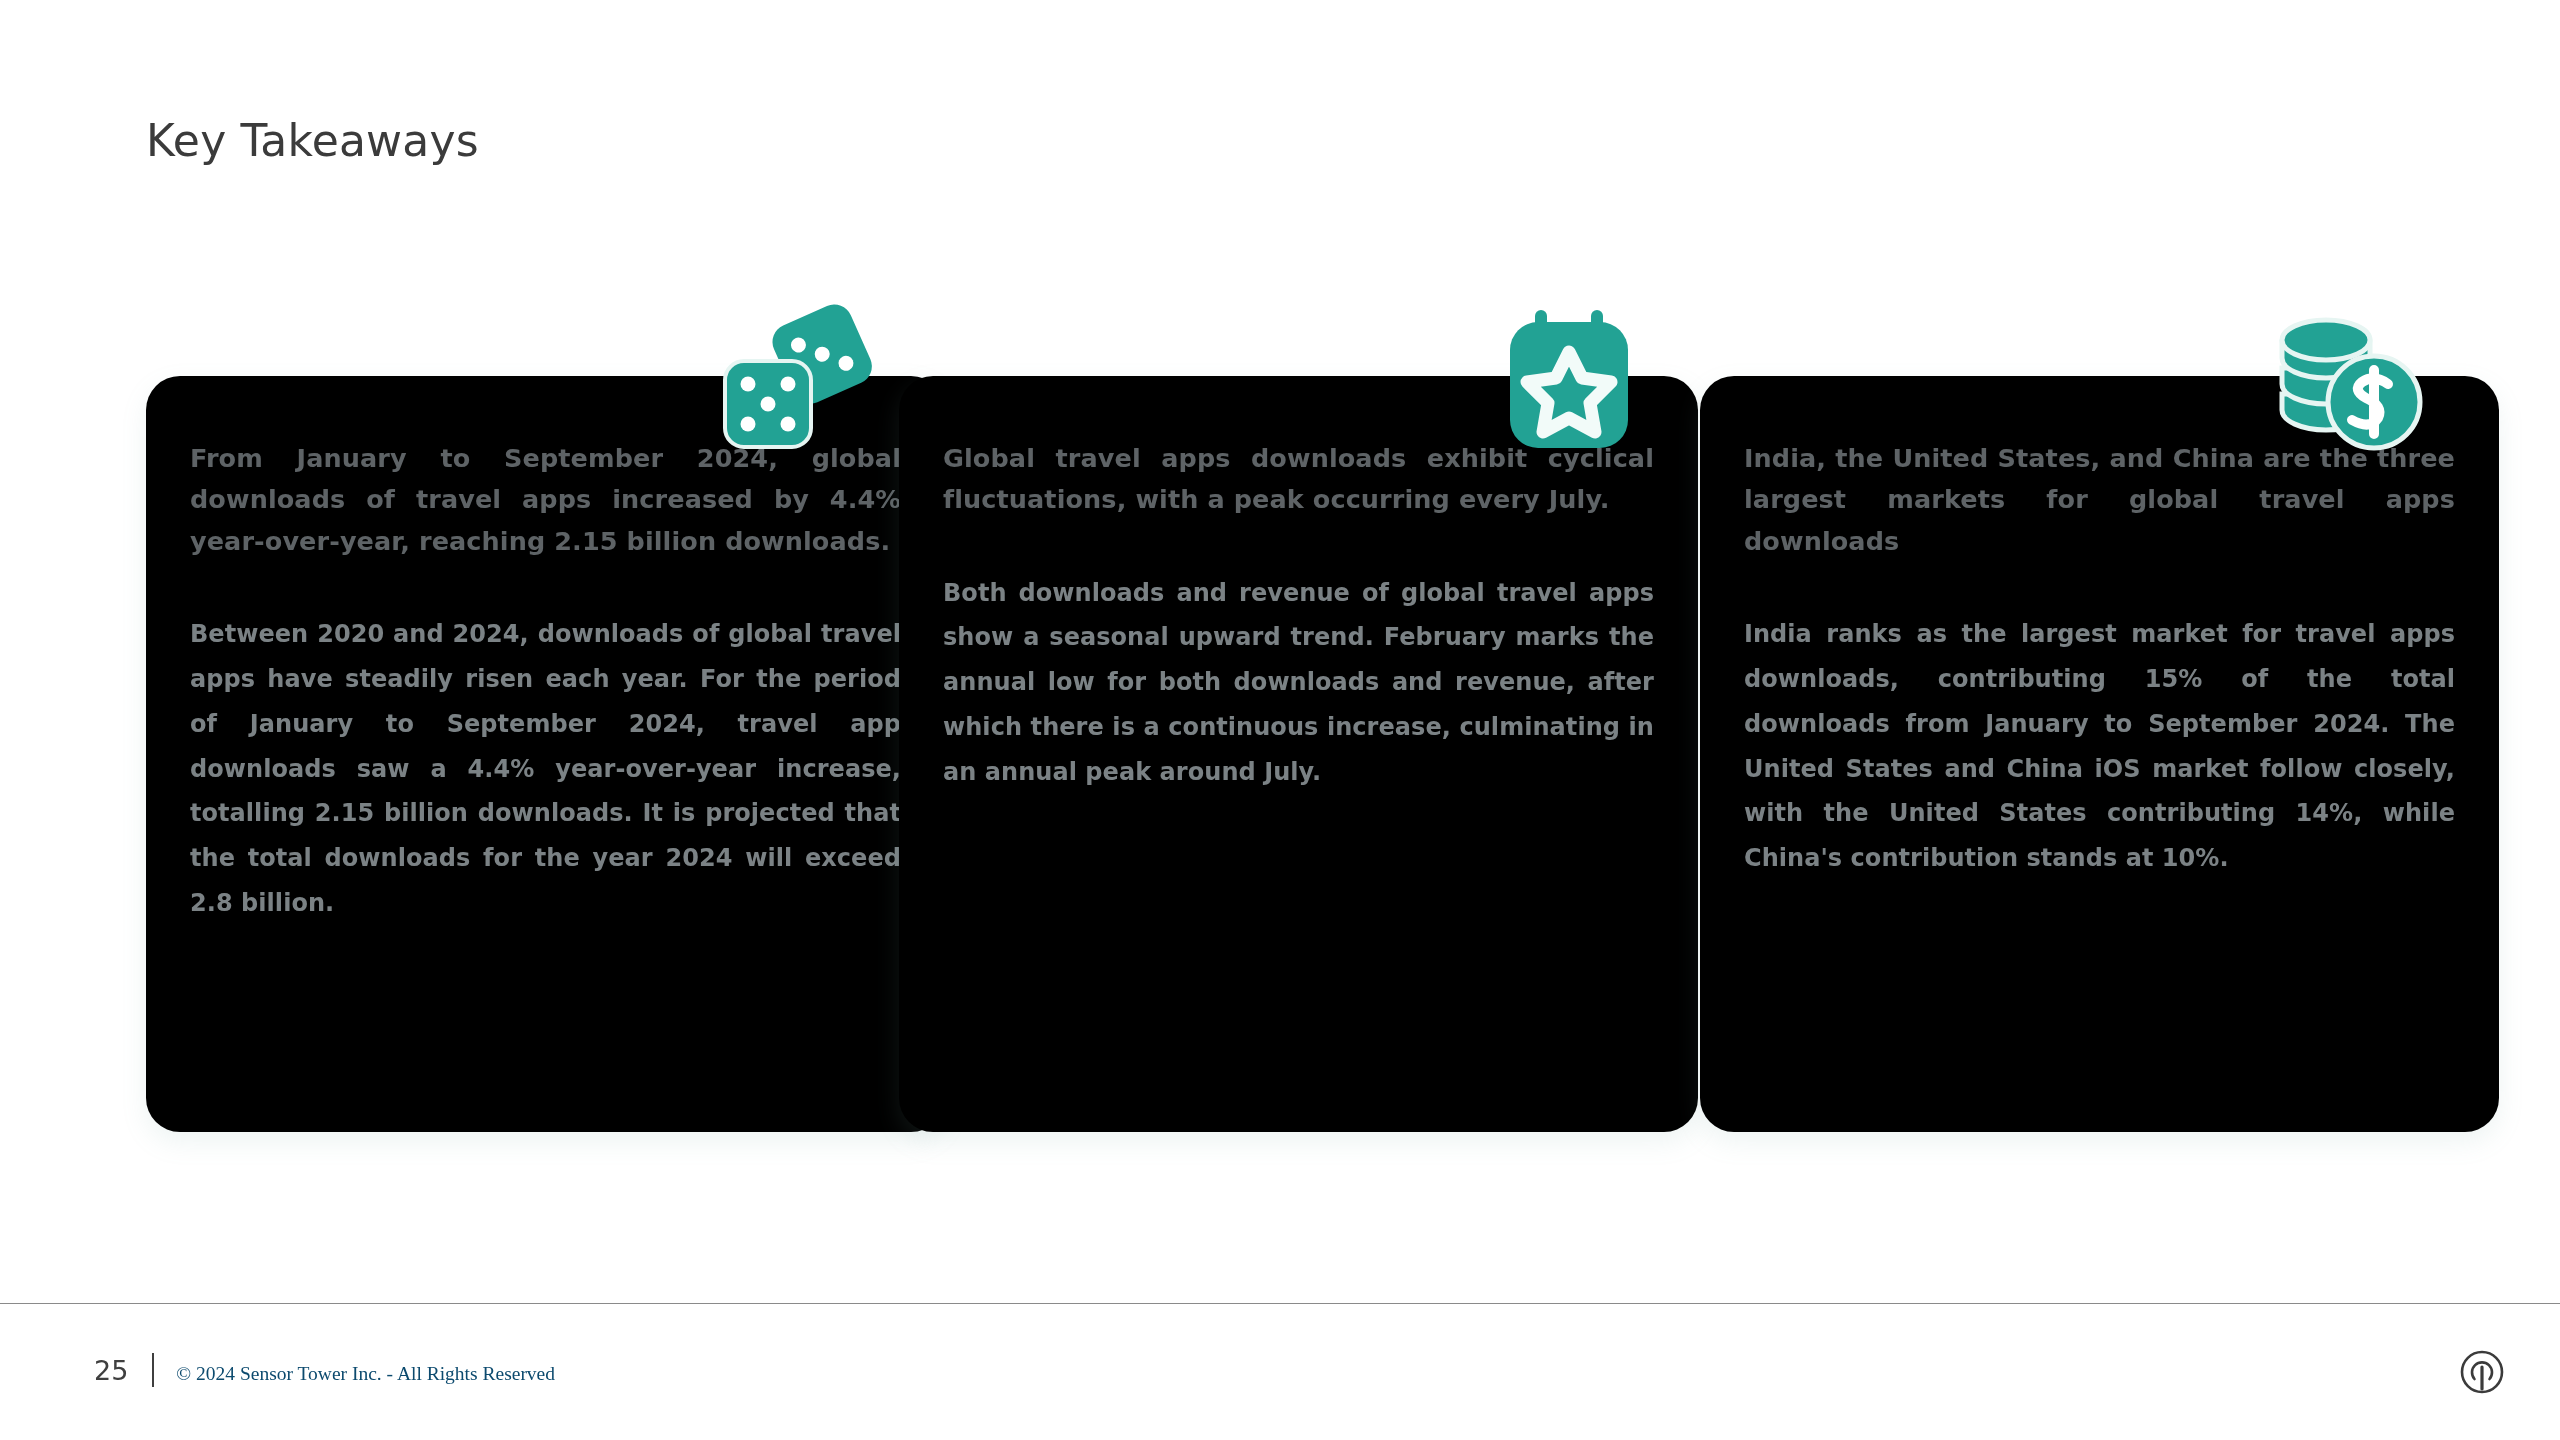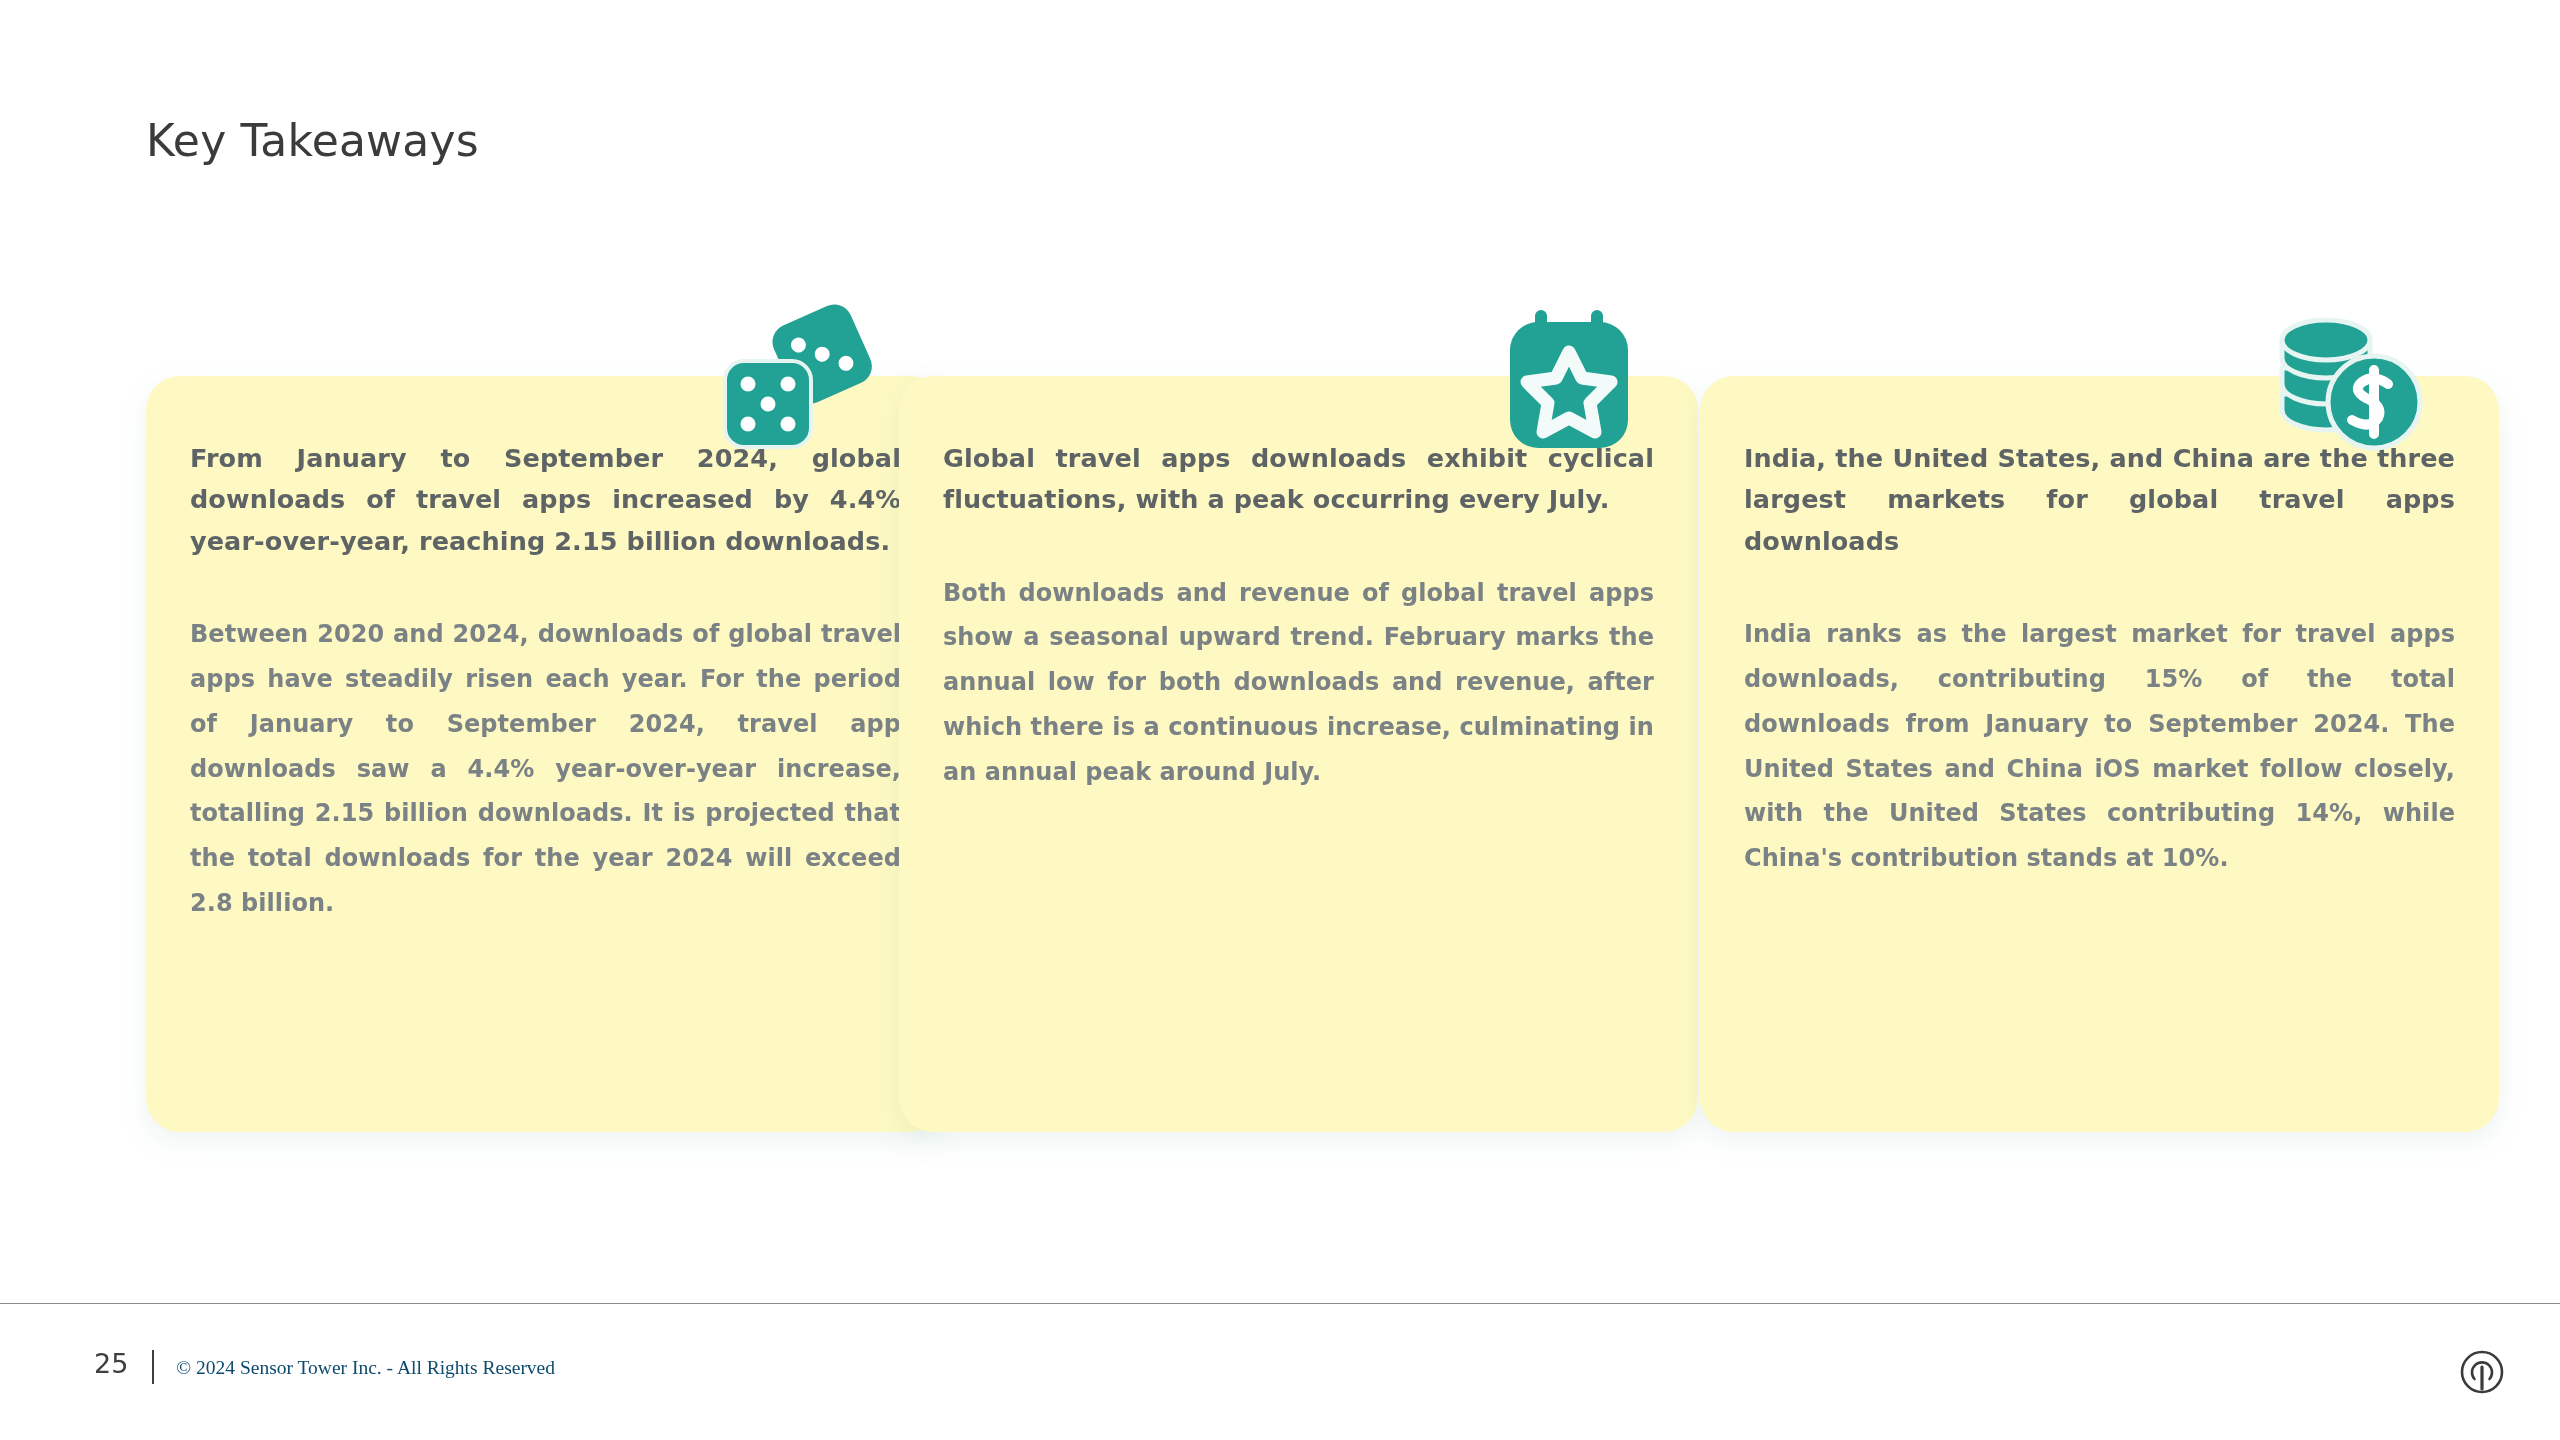--- a/index.html
+++ b/index.html
@@ -36,21 +36,21 @@
     top: 376px;
     width: 2286px;
     height: 756px;
   }
 
   .card {
     position: absolute;
     top: 0;
     width: 799px;
     height: 756px;
-    background: #fef9c3;
+    background: #000000;
     border-radius: 34px;
     box-shadow: 0 10px 26px rgba(120, 170, 165, 0.13);
   }
   .card--1 { left: 0px; }
   .card--2 { left: 753px; }
   .card--3 { left: 1554px; }
 
   .card-inner {
     position: absolute;
     left: 44px;
@@ -100,20 +100,21 @@
     width: 2560px;
     height: 1px;
     background: #8a8a8a;
   }
 
   .footer {
     position: absolute;
     left: 94px;
     top: 1350px;
     display: flex;
+    align-items: center;
     height: 40px;
   }
   .footer-page {
     font-family: "DejaVu Sans", sans-serif;
     font-size: 27px;
     color: #3f3f3f;
     line-height: 1;
   }
   .footer-sep {
     width: 2px;

